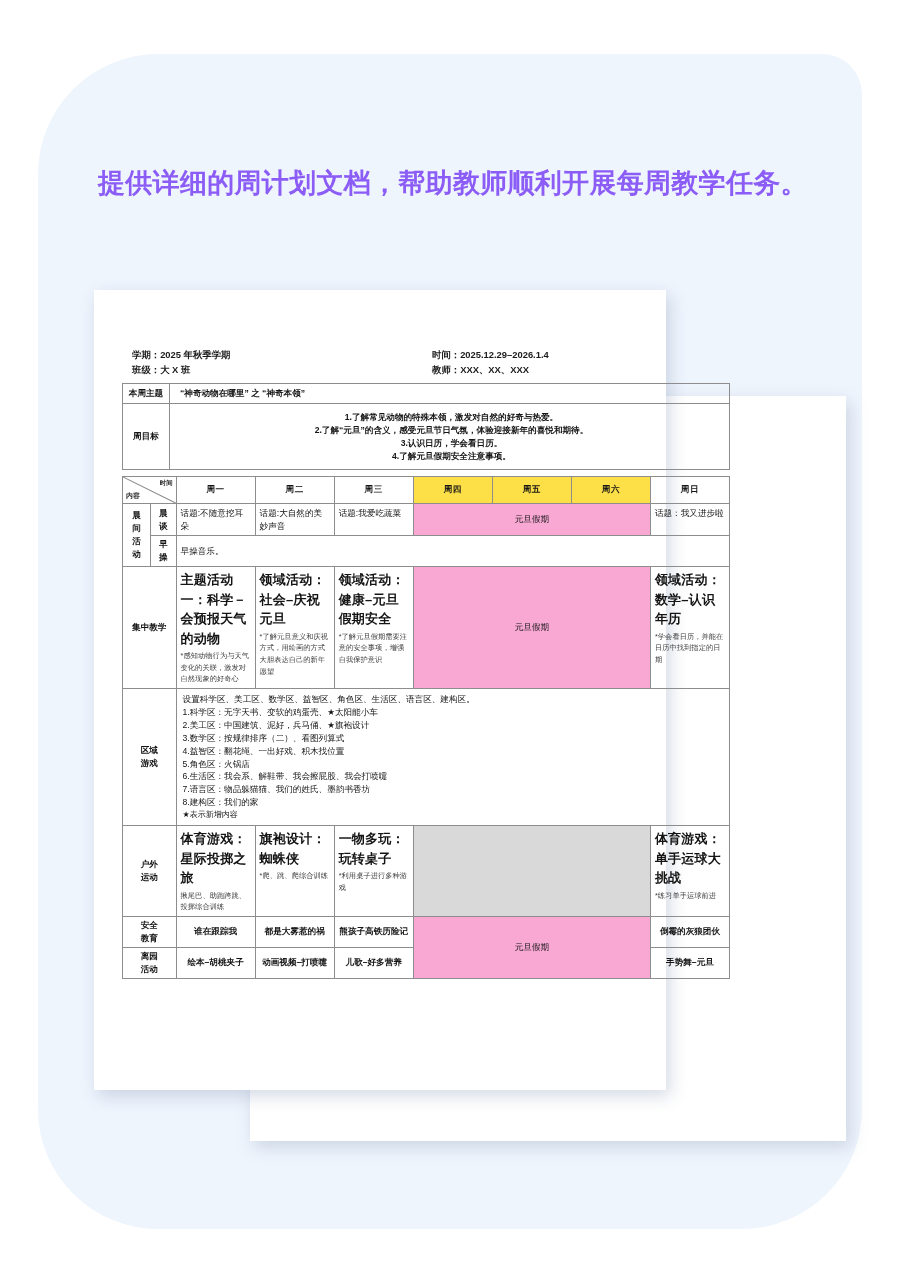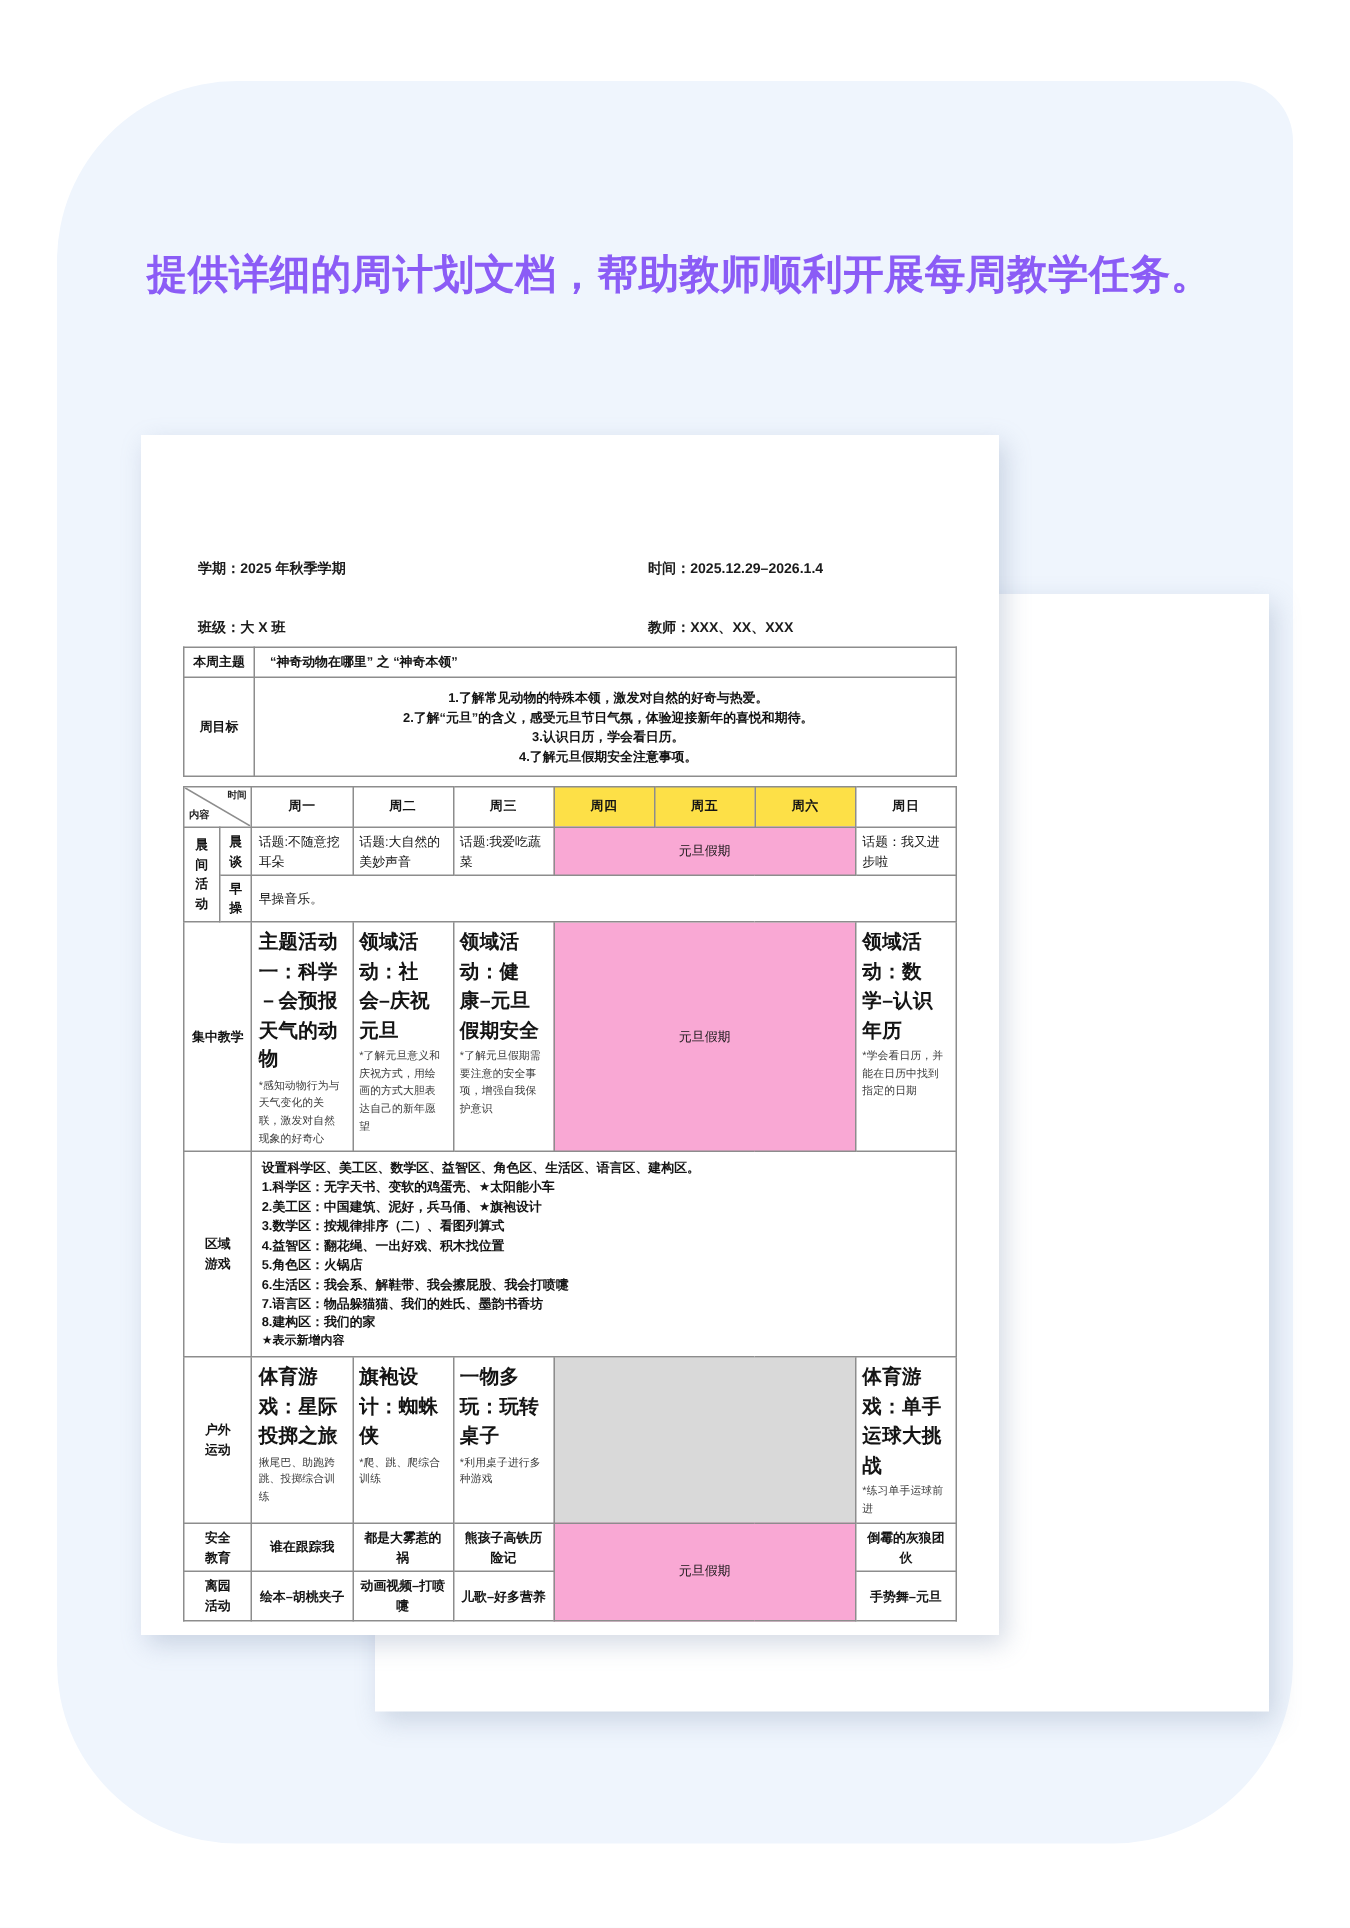--- a/index.html
+++ b/index.html
@@ -105,28 +105,27 @@
     margin-bottom: 9px;
   }
   .meta-row {
     display: flex;
     justify-content: space-between;
     font-size: 9.4px;
     font-weight: 700;
     color: #1b1b1b;
     line-height: 1.55;
     padding: 0 6px 0 10px;
-    margin-top: 24px;
   }
   .meta-right { width: 200px; }
 
   
   table.plan {
     border-collapse: collapse;
-    width: 516px;
+    width: 608px;
     margin-top: 6px;
     table-layout: fixed;
   }
   table.plan td {
     border: 1px solid #8d8d8d;
     vertical-align: top;
     padding: 3px 4px;
     font-size: 8.6px;
     line-height: 1.5;
     color: #141414;
@@ -203,21 +202,21 @@
   }
   .wk-head.gray { background: #fde047; }
   .vlabel {
     font-weight: 700;
     font-size: 8.8px;
     text-align: center;
     vertical-align: middle !important;
     line-height: 1.35;
     padding: 2px 0 !important;
   }
-  .area-list { font-size: 8.8px; line-height: 1.72; padding: 4px 6px !important; font-weight: 700; margin-top: 20px; }
+  .area-list { font-size: 8.8px; line-height: 1.72; padding: 4px 6px !important; font-weight: 400; margin-top: 20px; }
   .area-list div { white-space: nowrap; }
   .star-note { font-size: 8px; }
   .cell-center-bold {
     text-align: center;
     vertical-align: middle !important;
     font-size: 9px;
     font-weight: 600;
     line-height: 1.55;
   }
 </style>

